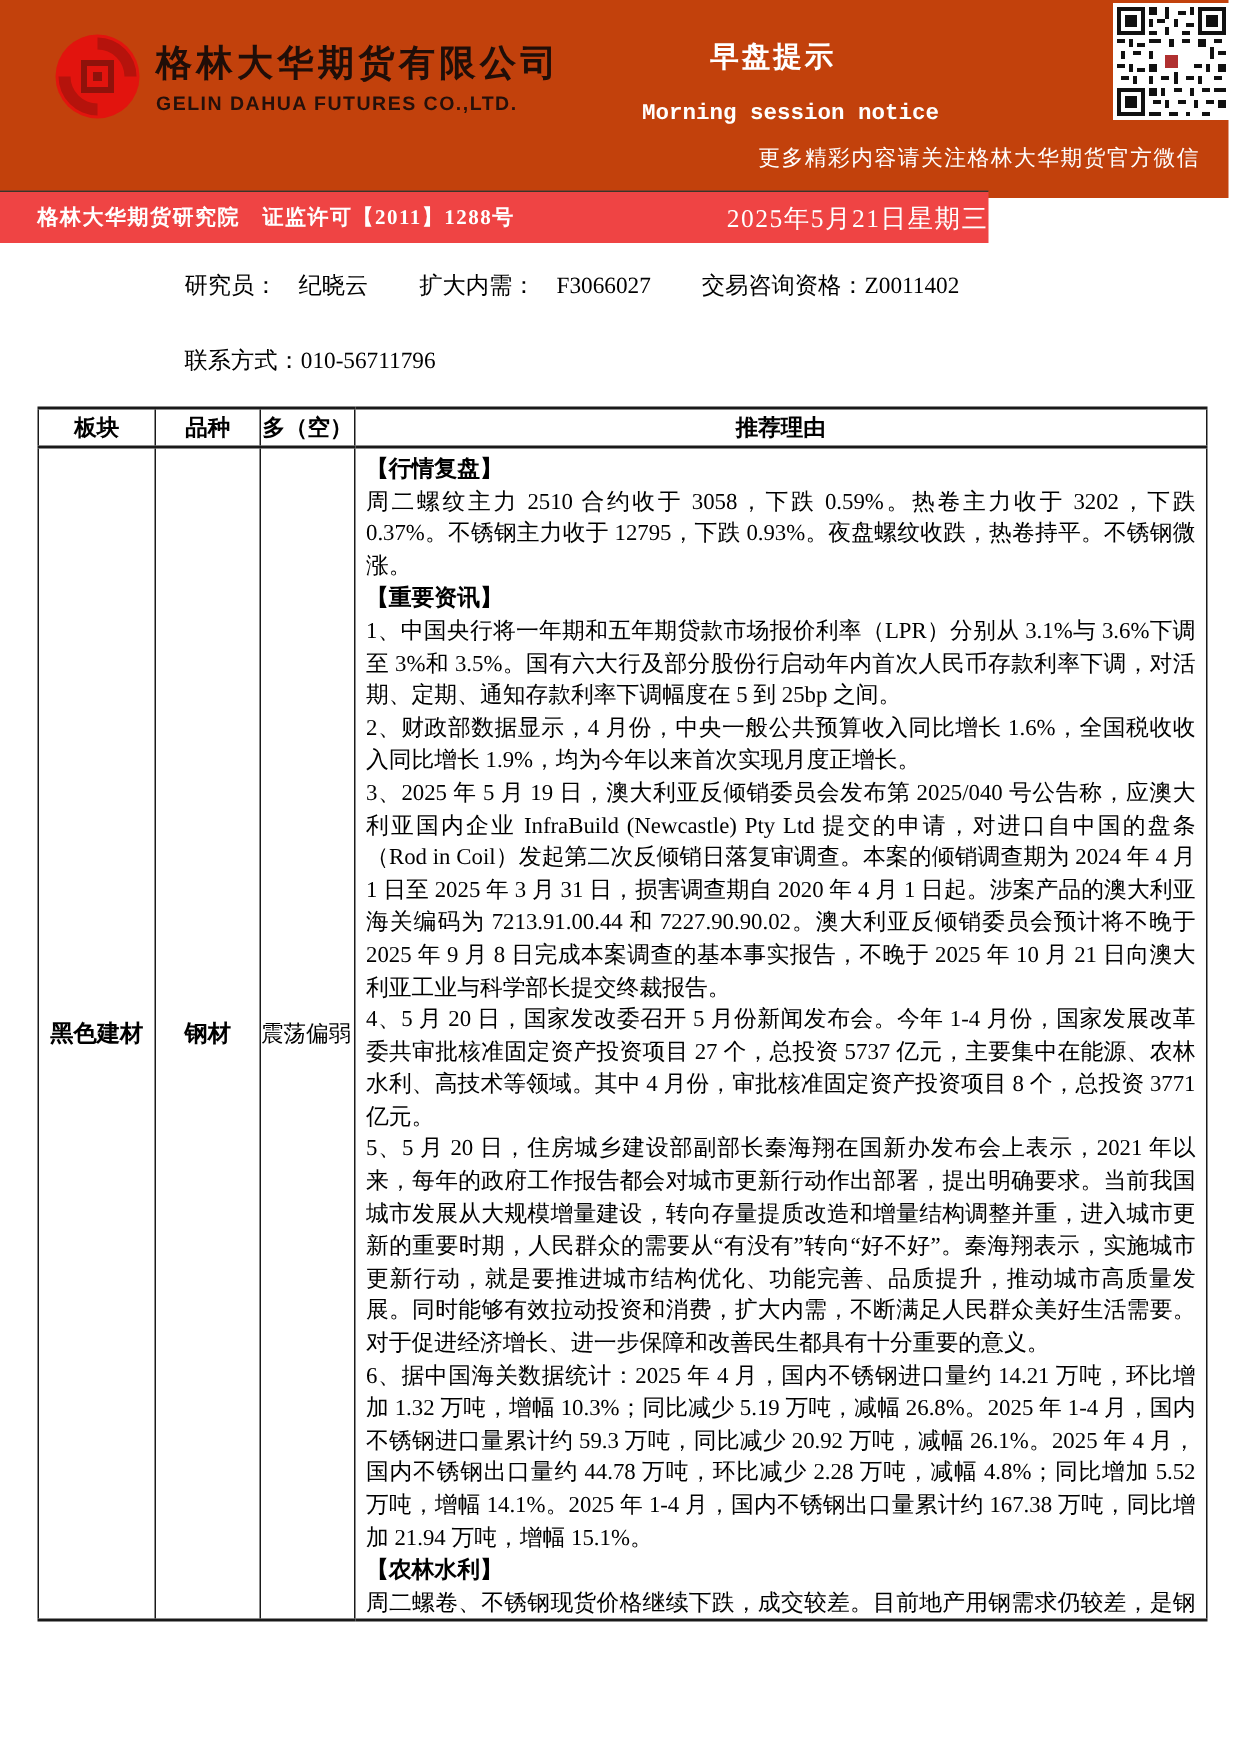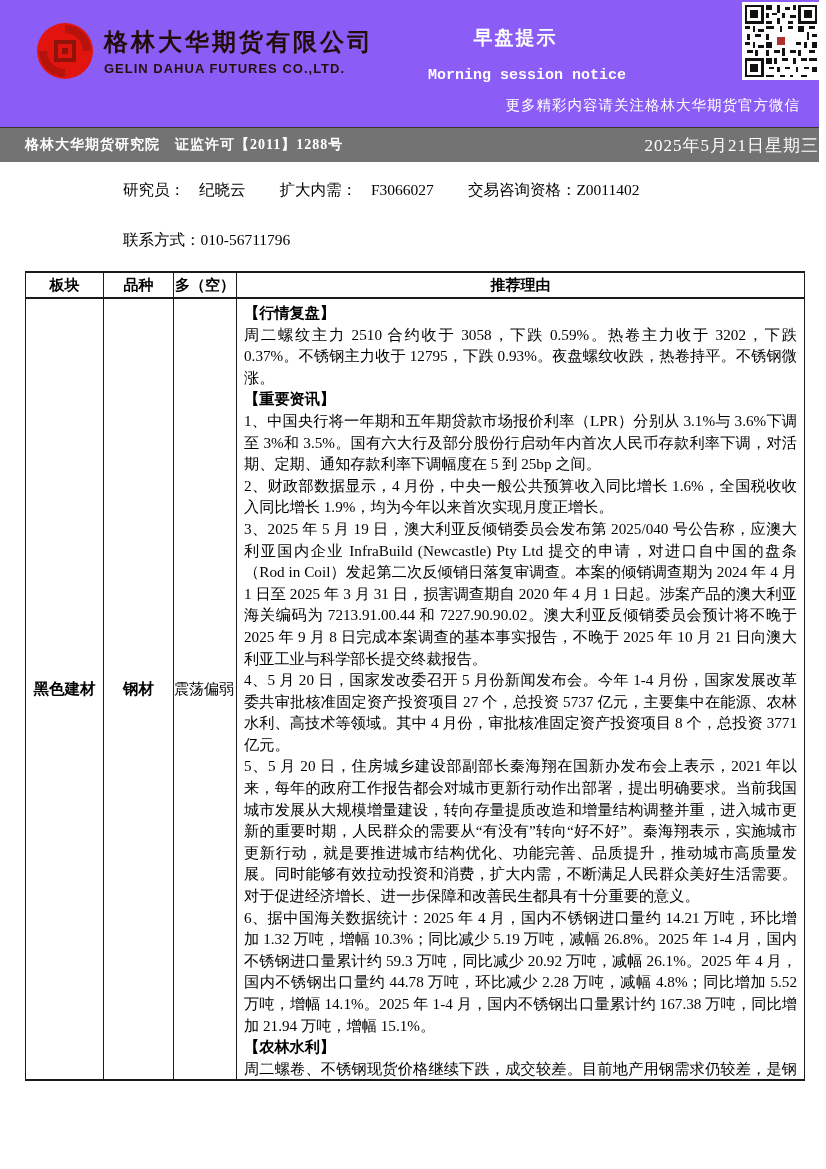--- a/index.html
+++ b/index.html
@@ -4,21 +4,21 @@
 <style>
   html,body{margin:0;padding:0;}
   body{
     width:826px;height:1169px;position:relative;background:#ffffff;
     font-family:"Liberation Serif","DejaVu Serif",serif;color:#000;
     overflow:hidden;
   }
   
   .masthead{
     position:absolute;left:0;top:0;width:819px;height:132px;
-    background:#8b5cf6;
+    background:#c2410c;
   }
   .logo-wrap{position:absolute;left:36px;top:22px;width:58px;height:58px;}
   .brand{position:absolute;left:104px;top:26px;}
   .brand-cn{
     font-size:24px;font-weight:bold;letter-spacing:3px;color:#200e08;
     font-family:"Liberation Sans","DejaVu Sans",sans-serif;white-space:nowrap;
   }
   .brand-en{
     margin-top:3px;font-size:13px;font-weight:bold;letter-spacing:1px;color:#26100a;
     font-family:"Liberation Sans","DejaVu Sans",sans-serif;white-space:nowrap;
@@ -30,22 +30,22 @@
     font-family:Liberation Mono, monospace;
   }
   .qr{position:absolute;left:742px;top:2px;width:78px;height:78px;background:#fff;}
   .qr svg{display:block;width:78px;height:78px;}
   .wechat-note{
     position:absolute;right:19px;top:96px;color:#fff;font-size:14.5px;
     letter-spacing:1px;white-space:nowrap;
   }
   
   .infobar{
-    position:absolute;left:0;top:127px;width:819px;height:34px;
-    background:#737373;border-top:1px solid #3c3527;
+    position:absolute;left:0;top:127px;width:659px;height:34px;
+    background:#ef4444;border-top:1px solid #3c3527;
     color:#fff;display:flex;align-items:center;justify-content:space-between;
   }
   .infobar-left{
     margin-left:25px;font-size:14px;font-weight:bold;letter-spacing:1px;white-space:nowrap;
   }
   .infobar-date{
     font-size:17px;letter-spacing:1px;white-space:nowrap;
   }
   
   .researcher{position:absolute;left:123px;top:180px;font-size:15.5px;}

